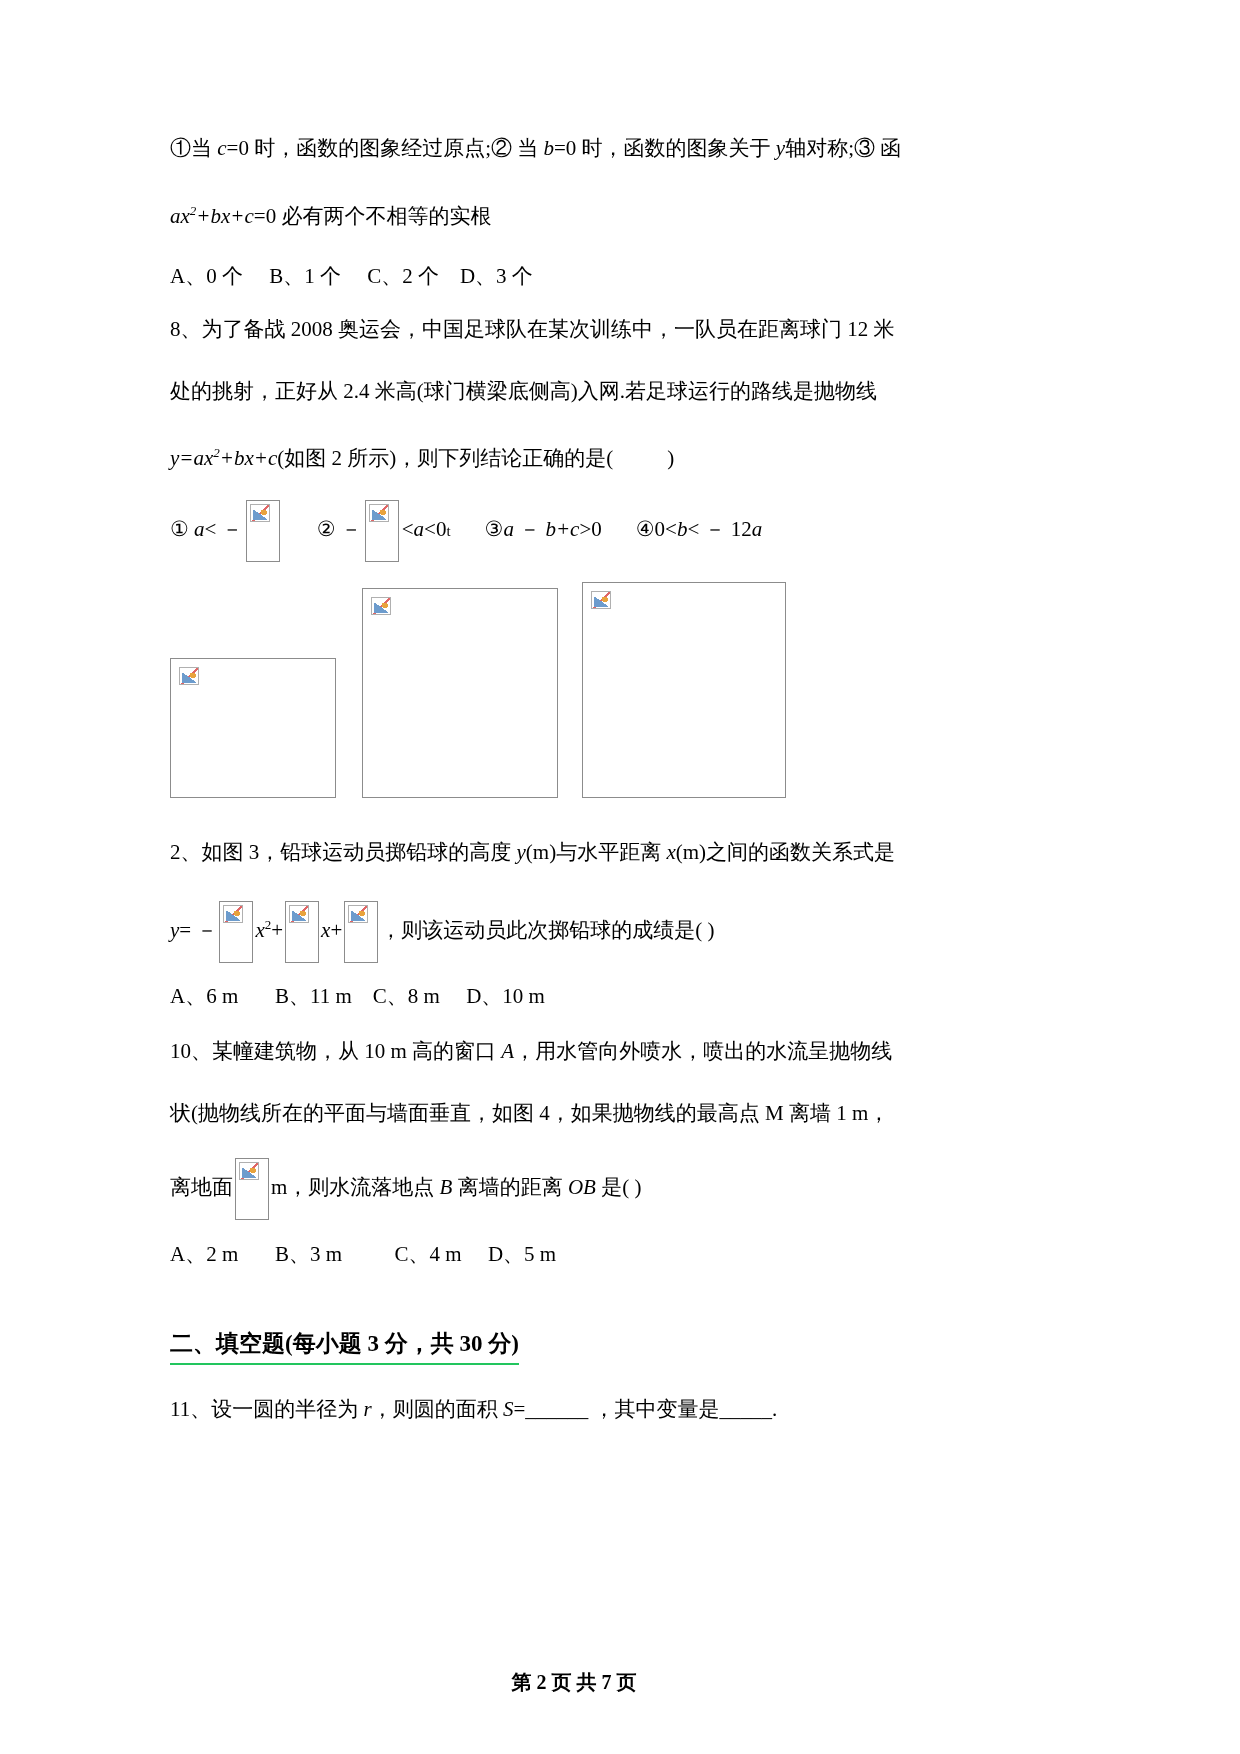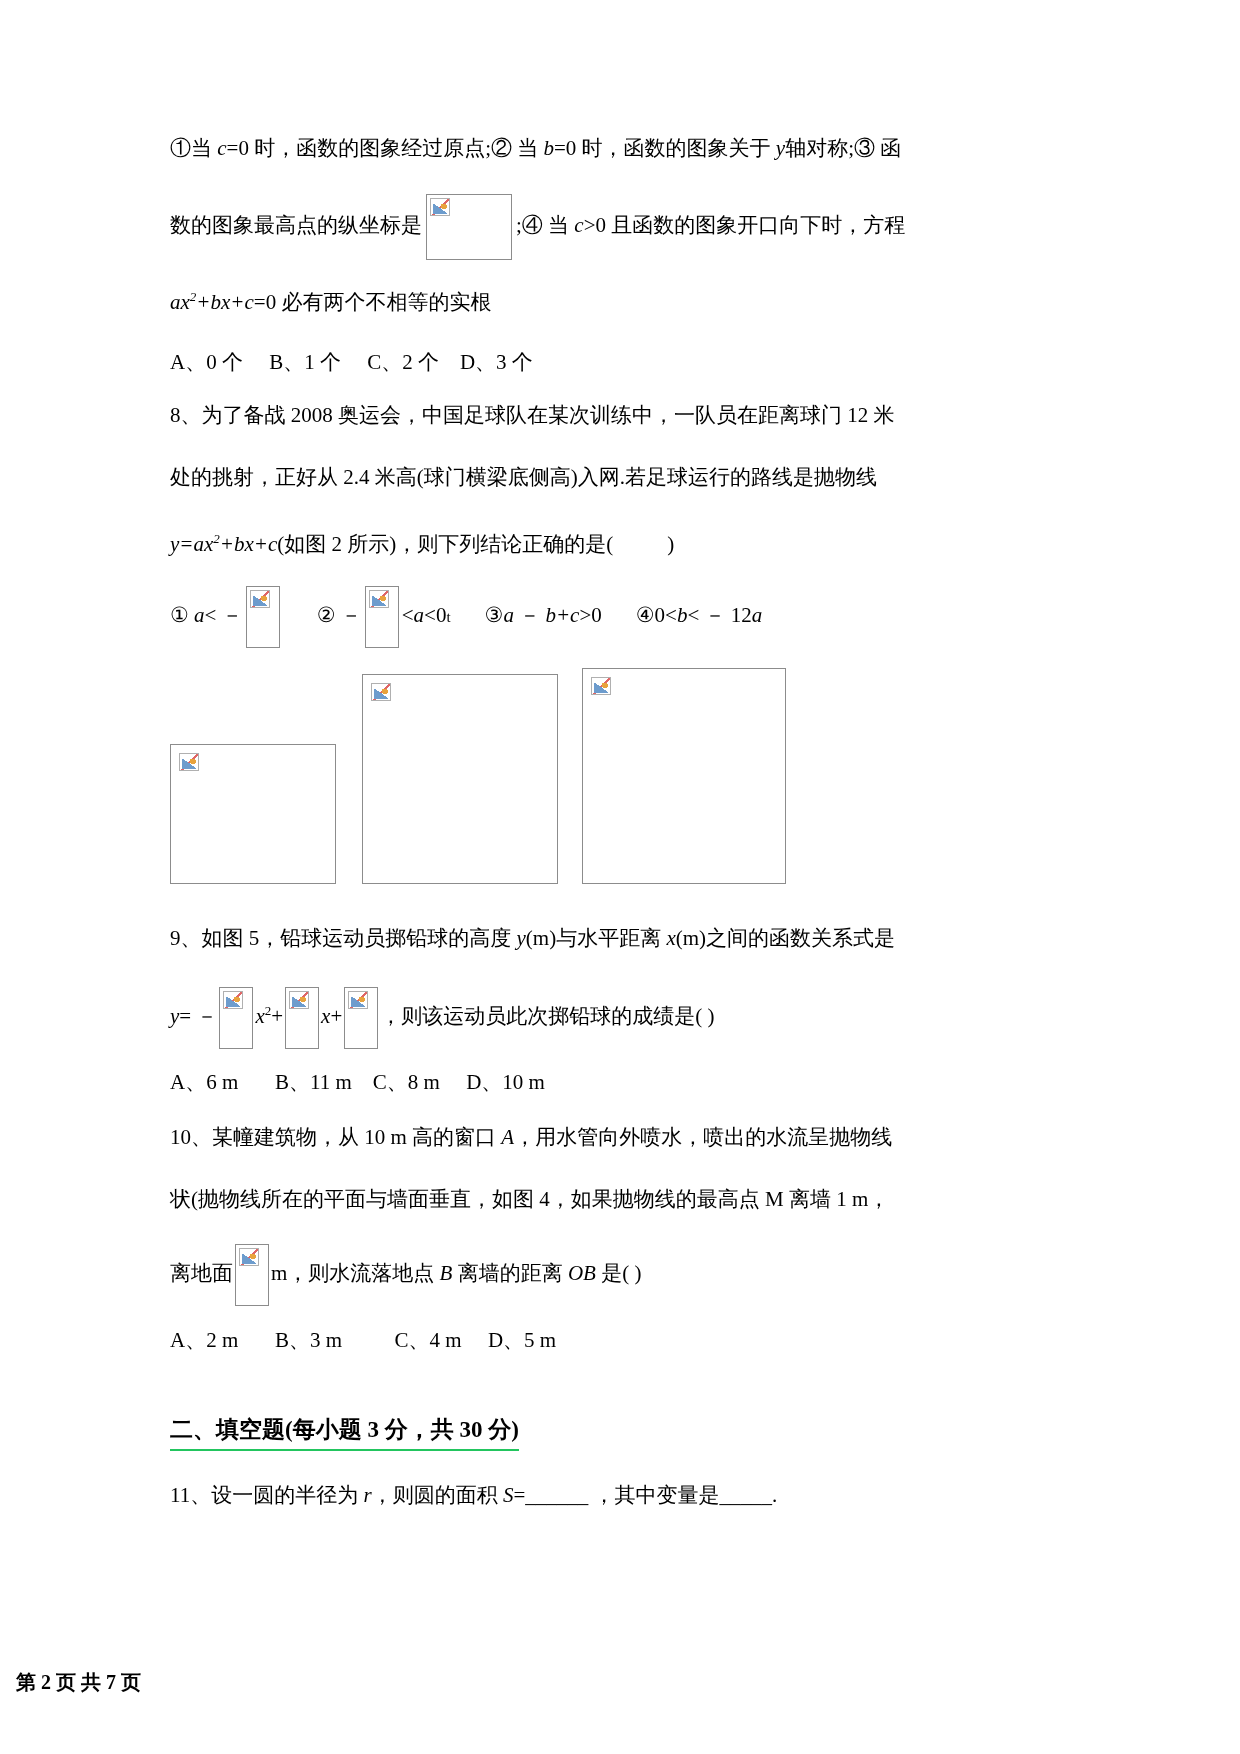--- a/index.html
+++ b/index.html
@@ -100,39 +100,35 @@
     display: inline-block;
     border-bottom: 2px solid #22c55e;
     padding-bottom: 2px;
     line-height: 34px;
   }
   .footer {
     position: absolute;
     left: 0;
     bottom: 58px;
     width: 100%;
-    text-align: left;
+    text-align: center;
     font-size: 20px;
     font-weight: bold;
-    padding-left: 16px;
   }
 </style>
 </head>
 <body>
 
 <div class="page">
 
   
   <p class="para">
     <span>①当 </span><i class="it">c</i><span>=0 时，函数的图象经过原点;② 当 </span><i class="it">b</i><span>=0 时，函数的图象关于 </span><i class="it">y</i><span>轴对称;③ 函</span>
   </p>
 
-  <p class="para-tall">
-    <span>数的图象最高点的纵坐标是</span><span class="brokenimg" style="width:86px;height:66px;margin:0 4px;"></span><span>;④ 当 </span><i class="it">c</i><span>&gt;0 且函数的图象开口向下时，方程</span>
-  </p>
 
   <p class="para" style="line-height:58px;">
     <i class="it"><span>ax</span><sup>2</sup><span>+bx+c</span></i><span>=0 必有两个不相等的实根</span>
   </p>
 
   <p class="choices">A、0 个     B、1 个     C、2 个    D、3 个</p>
 
   
   <p class="para">8、为了备战 2008 奥运会，中国足球队在某次训练中，一队员在距离球门 12 米</p>
   <p class="para">处的挑射，正好从 2.4 米高(球门横梁底侧高)入网.若足球运行的路线是抛物线</p>
@@ -153,21 +149,21 @@
     <div class="figbox" style="left:192px; top:6px; width:196px; height:210px;">
       <span class="brokenimg" style="width:28px;height:26px;border:none;position:absolute;left:5px;top:5px;"></span>
     </div>
     <div class="figbox" style="left:412px; top:0px; width:204px; height:216px;">
       <span class="brokenimg" style="width:28px;height:26px;border:none;position:absolute;left:5px;top:5px;"></span>
     </div>
   </div>
 
   
   <p class="para" style="margin-top:12px;">
-    <span>9、如图 5，铅球运动员掷铅球的高度 </span><i class="it">y</i><span>(m)与水平距离 </span><i class="it">x</i><span>(m)之间的函数关系式是</span>
+    <span>2、如图 3，铅球运动员掷铅球的高度 </span><i class="it">y</i><span>(m)与水平距离 </span><i class="it">x</i><span>(m)之间的函数关系式是</span>
   </p>
 
   <p class="para-tall" style="line-height:78px;">
     <i class="it">y</i><span>= －</span><span class="brokenimg" style="width:34px;height:62px;margin:0 2px;"></span><i class="it">x</i><sup>2</sup><span>+</span><span class="brokenimg" style="width:34px;height:62px;margin:0 2px;"></span><i class="it">x</i><span>+</span><span class="brokenimg" style="width:34px;height:62px;margin:0 2px;"></span><span>，则该运动员此次掷铅球的成绩是(    )</span>
   </p>
 
   <p class="choices" style="line-height:54px;">A、6 m       B、11 m    C、8 m     D、10 m</p>
 
   
   <p class="para">

